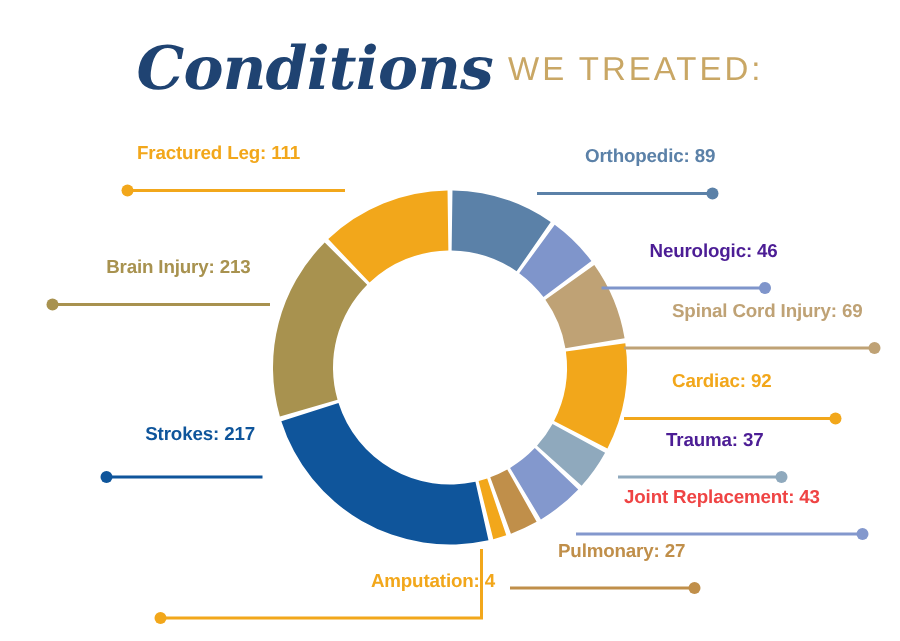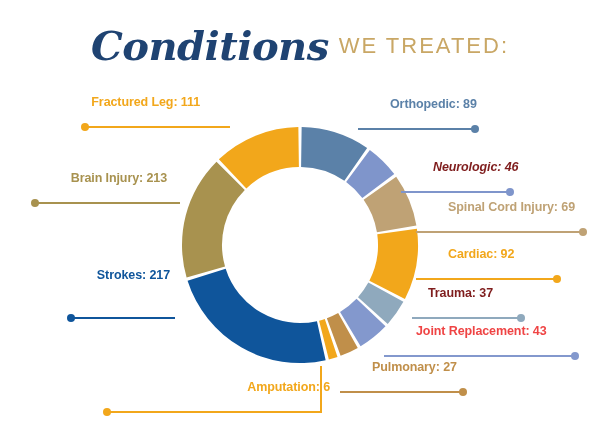--- a/index.html
+++ b/index.html
@@ -91,42 +91,42 @@
   </svg>
 
   <div id="labels-layer">
       <div class="lbl right" style="top: 97px; color: rgb(91, 129, 168); left: 370px;">
         <span class="txt">Orthopedic: 89</span>
       </div>
       <div class="leader" style="left: 358px; top: 128px; width: 120px;">
         <div class="bar" style="background: rgb(91, 129, 168);"></div>
         <div class="dot" style="background: rgb(91, 129, 168); left: 113px;"></div>
       </div>
-      <div class="lbl right" style="top: 160px; color: #7f1d1d; left: 413px; font-style: italic;">
+      <div class="lbl right" style="top: 160px; color: #4c1d95; left: 413px;">
         <span class="txt">Neurologic: 46</span>
       </div>
       <div class="leader" style="left: 401px; top: 191px; width: 112px;">
         <div class="bar" style="background: rgb(127, 149, 203);"></div>
         <div class="dot" style="background: rgb(127, 149, 203); left: 105px;"></div>
       </div>
       <div class="lbl right" style="top: 200px; color: rgb(191, 162, 117); left: 428px;">
         <span class="txt">Spinal Cord Injury: 69</span>
       </div>
       <div class="leader" style="left: 416px; top: 231px; width: 170px;">
         <div class="bar" style="background: rgb(191, 162, 117);"></div>
         <div class="dot" style="background: rgb(191, 162, 117); left: 163px;"></div>
       </div>
       <div class="lbl right" style="top: 247px; color: rgb(242, 167, 27); left: 428px;">
         <span class="txt">Cardiac: 92</span>
       </div>
       <div class="leader" style="left: 416px; top: 278px; width: 144px;">
         <div class="bar" style="background: rgb(242, 167, 27);"></div>
         <div class="dot" style="background: rgb(242, 167, 27); left: 137px;"></div>
       </div>
-      <div class="lbl right" style="top: 286px; color: #7f1d1d; left: 408px;">
+      <div class="lbl right" style="top: 286px; color: #4c1d95; left: 424px;">
         <span class="txt">Trauma: 37</span>
       </div>
       <div class="leader" style="left: 412px; top: 317px; width: 112px;">
         <div class="bar" style="background: rgb(143, 169, 189);"></div>
         <div class="dot" style="background: rgb(143, 169, 189); left: 105px;"></div>
       </div>
       <div class="lbl right" style="top: 324px; color: #ef4444; left: 396px;">
         <span class="txt">Joint Replacement: 43</span>
       </div>
       <div class="leader" style="left: 384px; top: 355px; width: 194px;">
@@ -134,28 +134,28 @@
         <div class="dot" style="background: rgb(131, 152, 205); left: 187px;"></div>
       </div>
       <div class="lbl right" style="top: 360px; color: rgb(192, 143, 74); left: 352px;">
         <span class="txt">Pulmonary: 27</span>
       </div>
       <div class="leader" style="left: 340px; top: 391px; width: 126px;">
         <div class="bar" style="background: rgb(192, 143, 74);"></div>
         <div class="dot" style="background: rgb(192, 143, 74); left: 119px;"></div>
       </div>
       <div class="lbl left" style="left: 0px; top: 380px; width: 310px; color: rgb(242, 167, 27);">
-        <span class="txt">Amputation: 6</span>
+        <span class="txt">Amputation: 4</span>
       </div>
       <div class="elbow" style="left: 0px; top: 0px; width: 600px; height: 427px; position: absolute; pointer-events: none;">
         <div class="horiz" style="left: 107px; top: 411px; width: 213px; background: rgb(242, 167, 27);"></div>
         <div class="vert" style="left: 320px; top: 366px; height: 47px; background: rgb(242, 167, 27);"></div>
         <div class="dot" style="left: 103px; top: 408px; background: rgb(242, 167, 27);"></div>
       </div>
-      <div class="lbl left" style="top: 268px; color: rgb(15, 85, 155); left: 0px; width: 150px;">
+      <div class="lbl left" style="top: 282px; color: rgb(15, 85, 155); left: 0px; width: 150px;">
         <span class="txt">Strokes: 217</span>
       </div>
       <div class="leader" style="left: 68px; top: 317px; width: 107px;">
         <div class="bar" style="background: rgb(15, 85, 155);"></div>
         <div class="dot" style="background: rgb(15, 85, 155); left: -1px;"></div>
       </div>
       <div class="lbl left" style="top: 171px; color: rgb(168, 146, 79); left: 0px; width: 147px;">
         <span class="txt">Brain Injury: 213</span>
       </div>
       <div class="leader" style="left: 32px; top: 202px; width: 148px;">

